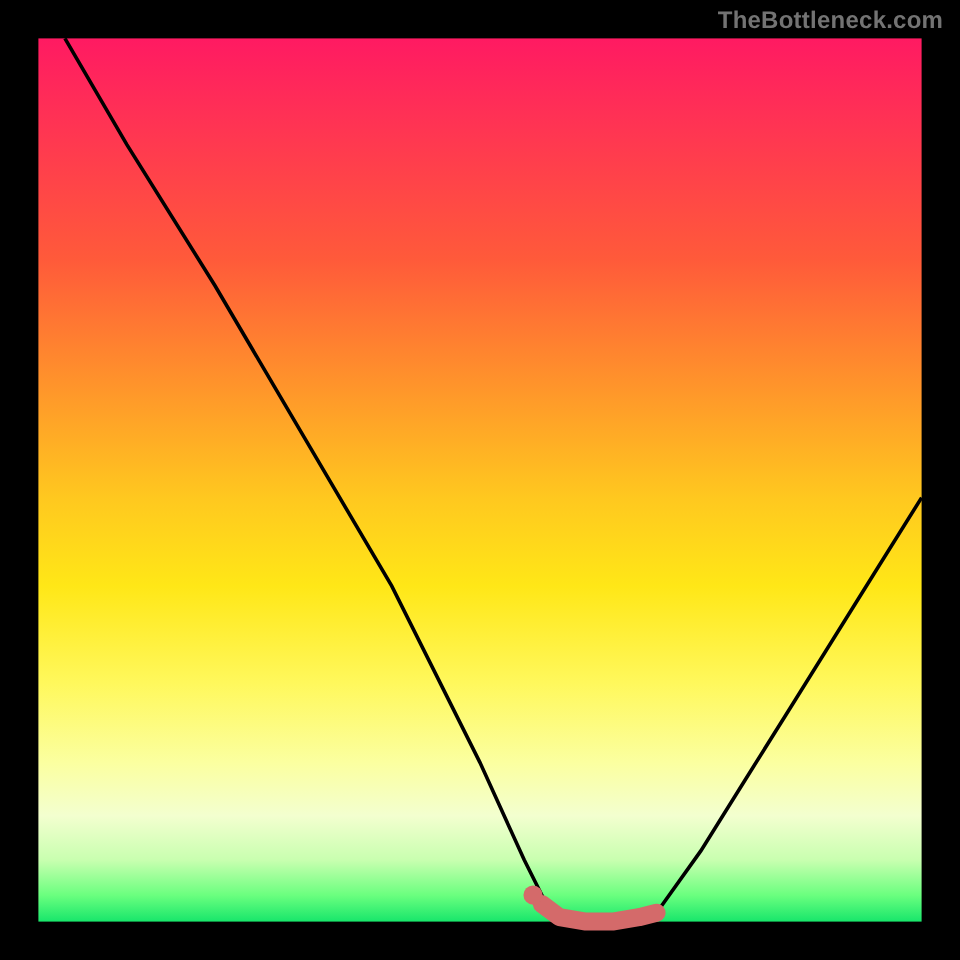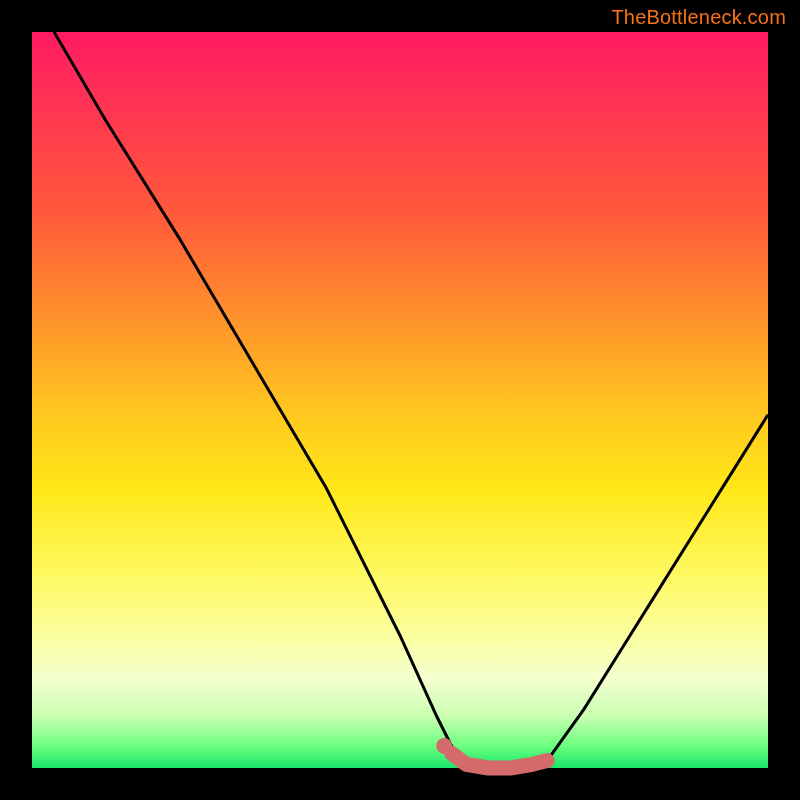--- a/index.html
+++ b/index.html
@@ -15,22 +15,22 @@
     width: 800px;
     height: 800px;
     background: #000;
   }
   .attribution {
     position: absolute;
     top: 6px;
     right: 14px;
     font-family: Arial, Helvetica, sans-serif;
     font-size: 20px;
-    font-weight: 400;
-    color: #f97316;
+    font-weight: 700;
+    color: #737373;
     letter-spacing: 0.2px;
   }
   .plot-area {
     position: absolute;
     left: 32px;
     top: 32px;
     width: 736px;
     height: 736px;
   }
   .plot-bg {

